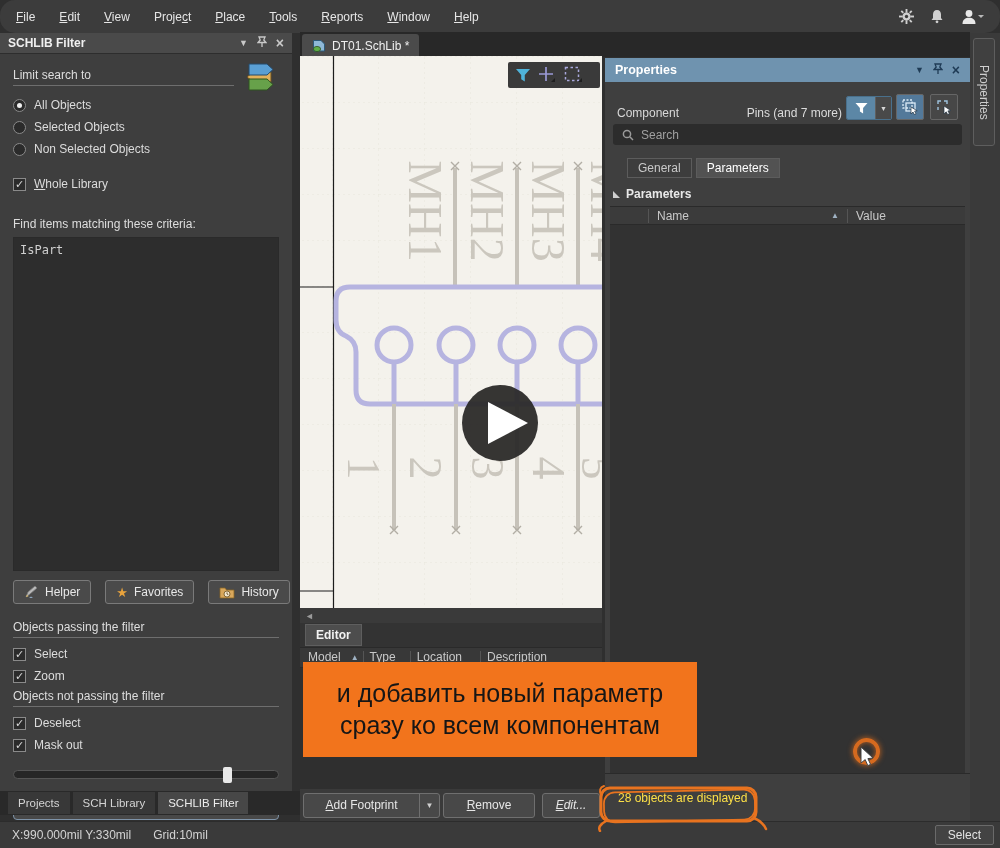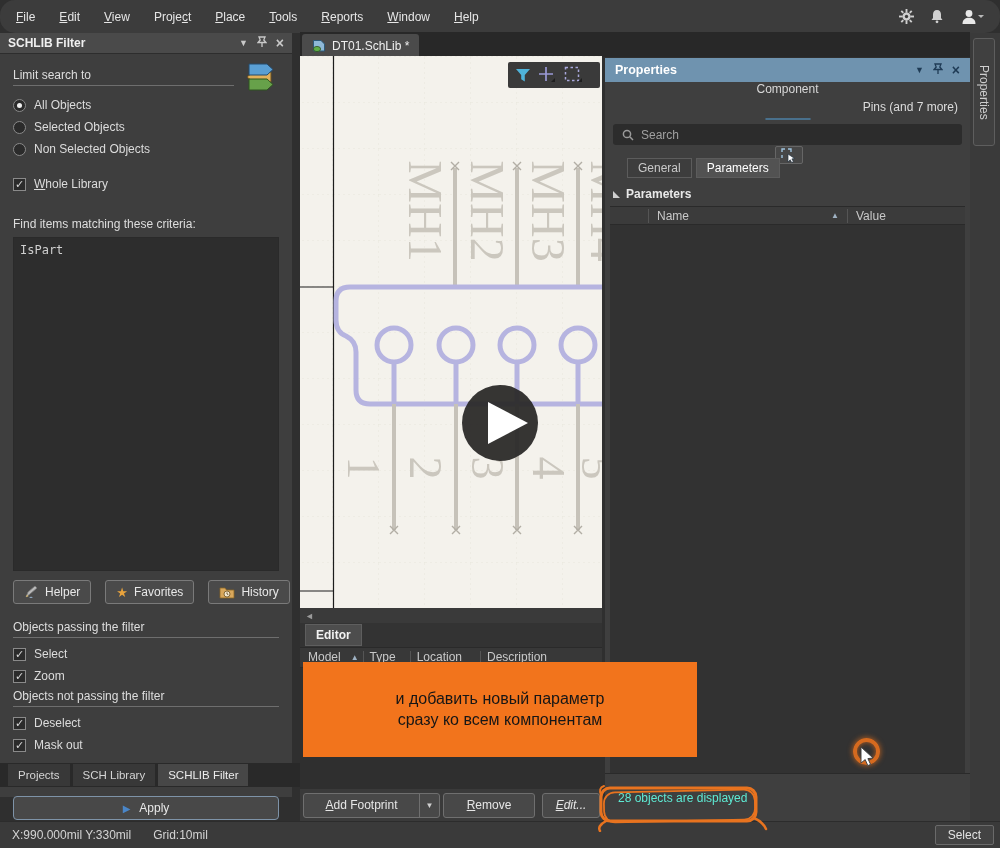--- a/index.html
+++ b/index.html
@@ -83,21 +83,21 @@
     display:flex; align-items:center; justify-content:center; align-self:stretch; }
   #remove-btn { width:92px; margin-left:3px; }
   #edit-btn { width:58px; margin-left:7px;font-style:italic; }
 
   
   #properties { left:605px; top:58px; width:365px; height:764px; background:#3f3f3f;
     display:flex; flex-direction:column; }
   #prop-header { height:24px; background:#6f93af; display:flex; align-items:center;
     padding:0 10px; color:#fff; font-weight:bold; font-size:12.5px; }
   #prop-header .hdr-icons { color:#1f3b55; }
-  #comp-row { height:38px; display:flex; align-items:center; padding:0 12px; gap:4px;flex-direction:column; }
+  #comp-row { height:38px; display:flex; align-items:flex-end; padding:0 12px; gap:4px; }
   #scope-text { margin-left:auto; color:#dcdcdc; }
   .split-filter { display:flex; height:24px; border:1px solid #49708c; border-radius:2px;
     overflow:hidden; }
   .split-filter .f-main { width:28px; background:#5c87a6; display:flex; align-items:center;
     justify-content:center; }
   .split-filter .f-caret { width:16px; background:#494949; border-left:1px solid #5f5f5f;
     color:#d8d8d8; font-size:7px; display:flex; align-items:center; justify-content:center; }
   .sel-btn { width:28px; height:26px; border:1px solid #666; border-radius:2px;
     display:flex; align-items:center; justify-content:center; }
   .sel-btn.on { background:#53799a; } .sel-btn.off { background:#474747; margin-left:2px; }
@@ -120,45 +120,45 @@
   #param-head .c1 .sort-ic { margin-left:auto; margin-right:8px; }
   #param-head .c2 { width:118px; border-left:1px solid #555; padding-left:8px; }
   #param-body { flex:1; background:#323232; margin:0 5px; }
   #add-row { height:36px; display:flex; align-items:center; justify-content:flex-end;
     gap:8px; padding-right:12px; }
   #add-btn { width:74px; height:24px; background:#3f3f3f; border:1px solid #7d96ac;
     border-radius:3px; color:#e8e8e8; display:flex; align-items:center; justify-content:center; }
   #trash-btn { width:30px; height:26px; background:#464646; border:1px solid #5a5a5a;
     border-radius:3px; display:flex; align-items:center; justify-content:center; }
   #prop-footer { height:49px; border-top:1px solid #2a2a2a; display:flex; align-items:center;
-    padding-left:13px; color:#5eead4; }
+    padding-left:13px; color:#fde047; }
 
   
   #right-strip { left:970px; top:33px; width:30px; height:788px; background:#3a3a3a; }
   #side-tab { position:absolute; left:3px; top:5px; width:22px; height:108px;
     background:#404040; border:1px solid #5e5e5e; border-radius:3px;
     writing-mode:vertical-rl; display:flex; align-items:center; justify-content:center;
     color:#cfcfcf; }
-  #bottom-tabs { left:0; top:763px; width:300px; height:24px; background:#292929;
+  #bottom-tabs { left:0; top:791px; width:300px; height:24px; background:#292929;
     display:flex; gap:3px; padding:1px 0 0 8px; }
   .btab { height:22px; padding:0 10px; background:#383838; color:#d4d4d4;
     display:flex; align-items:center; font-size:11.5px; }
   .btab.active { background:#474747; color:#ececec; }
   #statusbar { left:0; top:821px; width:1000px; height:27px; background:#3a3a3a;
     border-top:1px solid #2c2c2c; display:flex; align-items:center; padding:0 6px 0 12px;
     color:#d4d4d4; }
   #statusbar .grid-lbl { margin-left:22px; }
   #panels-btn { margin-left:auto; height:20px; padding:0 12px; background:#434343;
     border:1px solid #6a6a6a; border-radius:2px; color:#e2e2e2; display:flex;
     align-items:center; }
 
   
   #callout { left:303px; top:662px; width:394px; height:95px; background:#f2741c;
     z-index:50; display:flex; flex-direction:column; align-items:center;
-    justify-content:center; gap:3px; color:#161616; font-size:16px; }
+    justify-content:center; gap:3px; color:#161616; font-size:25px; }
   #note-sketch { left:594px; top:782px; width:176px; height:50px; z-index:60;
     pointer-events:none; }
   #cursor-glow { left:853px; top:738px; width:27px; height:27px; border-radius:50%;
     border:4px solid rgba(242,116,28,.85); box-shadow:0 0 5px 1px rgba(242,116,28,.55),
     inset 0 0 4px 1px rgba(242,116,28,.5); z-index:70; }
   #cursor { left:860px; top:747px; z-index:71; }
 </style>
 </head>
 <body>
 

